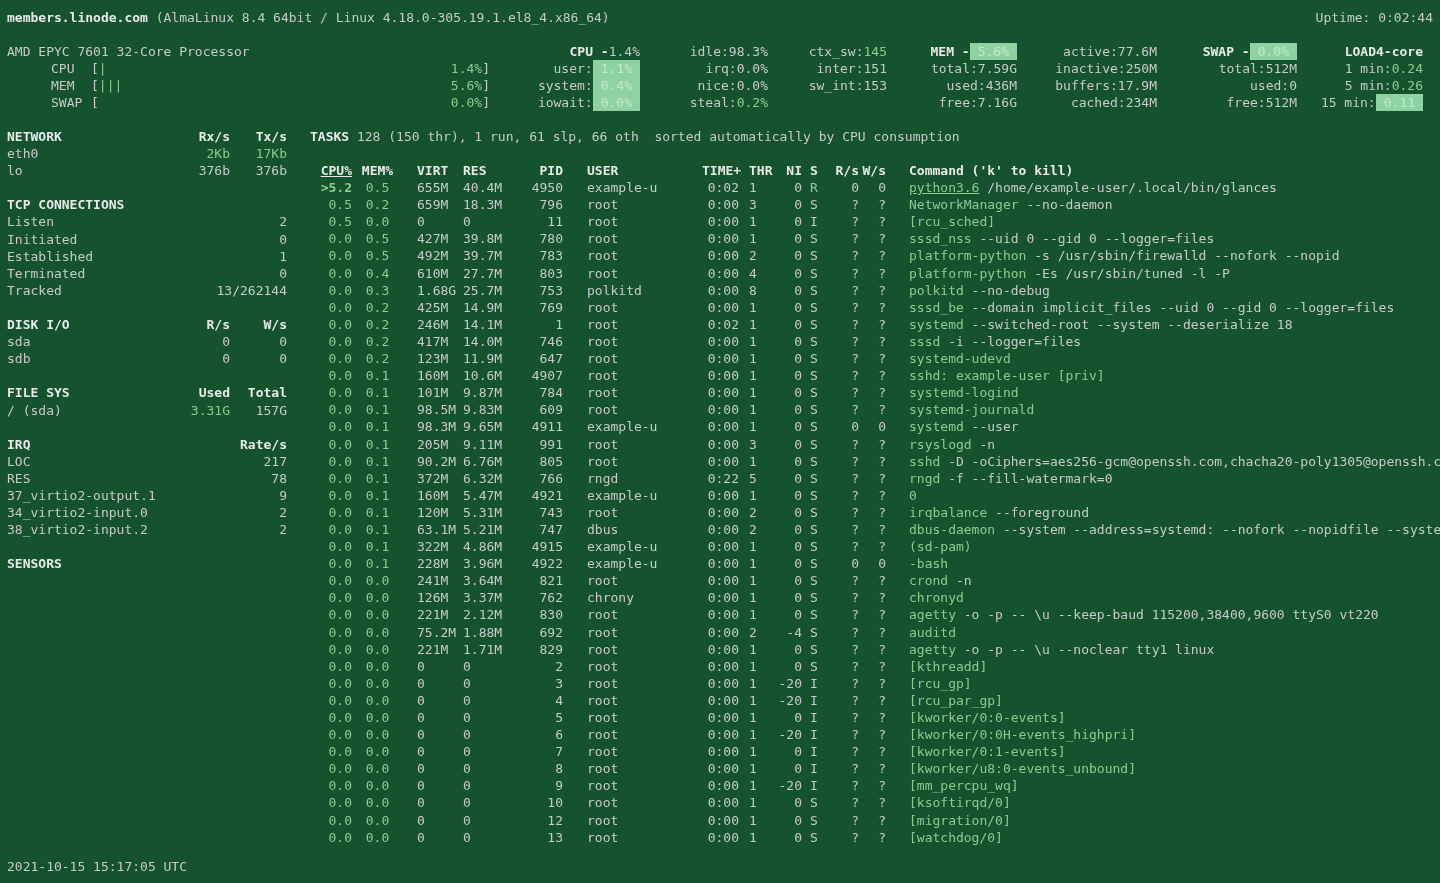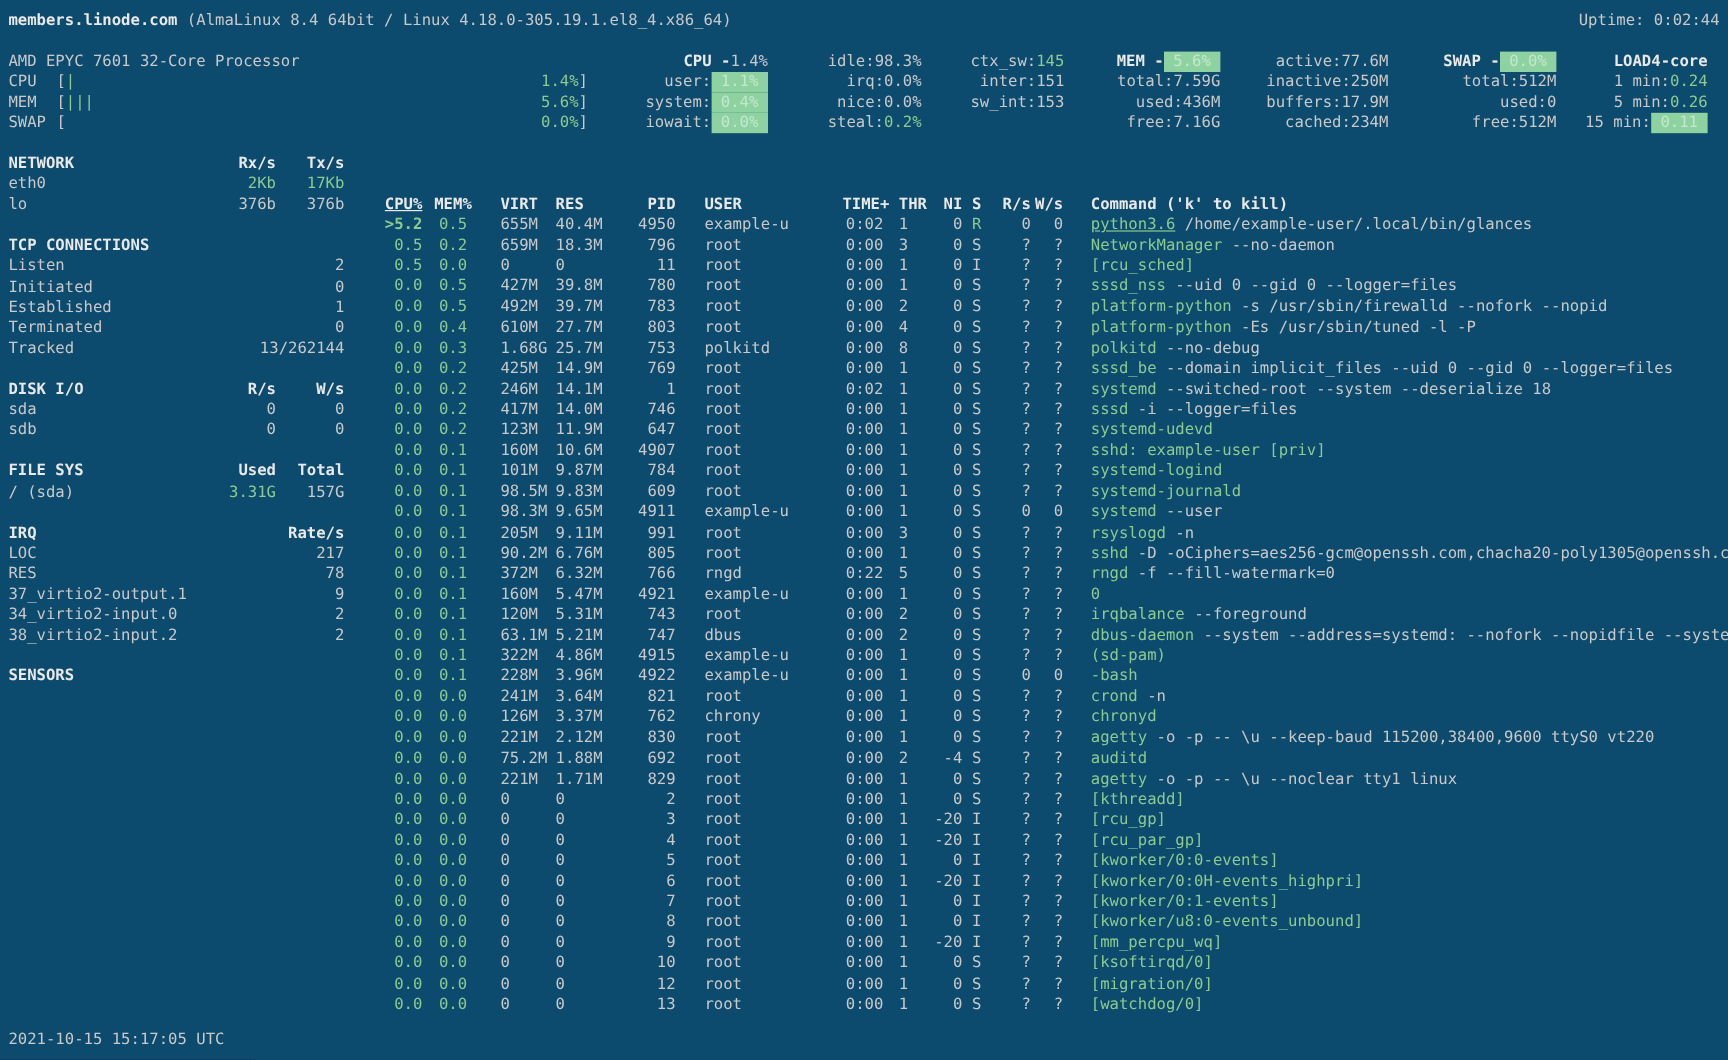--- a/index.html
+++ b/index.html
@@ -1,53 +1,53 @@
 <!DOCTYPE html>
 <html><head>
 <meta charset="utf-8">
 <style>
   * { margin:0; padding:0; box-sizing:border-box; }
   body { background:#1e1e1e; }
   .screen {
     position:relative; width:1440px; height:883px;
-    background:#0c4a6e; overflow:hidden;
+    background:#14532d; overflow:hidden;
     font-family:"DejaVu Sans Mono", monospace;
     font-size:13px; line-height:17.1px; color:#c9c9c9;
     white-space:pre;
   }
   .line { position:absolute; white-space:pre; }
   .b  { font-weight:bold; color:#e9e9e9; }
   .ok { color:#8bcb90; }
   .okb{ color:#8bcb90; font-weight:bold; }
   .hl { background:#8fd2a1; color:#c2e8cd; padding:0 8px; }
   .ul { text-decoration:underline; }
   .row { display:flex; height:17.1px; white-space:pre; }
   
-  .gauge { display:flex; }
+  .gauge { display:flex;margin-left:44px; }
   .g-label { width:40px; }
   .g-bars  { flex:1; color:#8bcb90; }
   .g-val   { text-align:right; color:#8bcb90; }
   
   .statcol { position:absolute; top:43px; }
   .stat-row { display:flex; justify-content:flex-end; height:17.1px; }
   
   .sidebar { position:absolute; left:7px; top:128px; width:280px; }
   .sb-label { flex:1; overflow:hidden; }
   .sb-v1 { min-width:70px; text-align:right; }
   .sb-v2 { min-width:57px; text-align:right; }
   .gap { height:17.1px; }
   
   .ptable { position:absolute; left:310px; top:162px; width:1130px; }
   .c-cpu { width:42px; text-align:right; }
   .c-mem { width:35px; margin-left:8px; text-align:center; }
   .c-virt{ width:46px; margin-left:22px; }
   .c-res { width:47px; }
   .c-pid { width:53px; text-align:right; }
   .c-user{ width:115px; margin-left:24px; overflow:hidden; }
-  .c-time{ width:37px; text-align:center; }
+  .c-time{ width:37px; text-align:right; }
   .c-thr { width:23px; margin-left:10px; }
   .c-ni  { width:30px; text-align:right; }
   .c-s   { width:16px; margin-left:8px; }
   .c-rs  { width:33px; text-align:right; }
   .c-ws  { width:27px; text-align:right; }
   .c-cmd { flex:1; margin-left:23px; overflow:hidden; white-space:pre; }
 </style>
 </head>
 <body>
 
@@ -61,20 +61,21 @@
   <div class="line" style="left:7px; top:43px;">AMD EPYC 7601 32-Core Processor</div>
   <div class="line" style="left:7px; top:60.1px; width:483px;" id="gauges"><div class="gauge"><span class="g-label">CPU</span><span>[</span><span class="g-bars">|</span><span class="g-val">1.4%</span><span>]</span></div><div class="gauge"><span class="g-label">MEM</span><span>[</span><span class="g-bars">|||</span><span class="g-val">5.6%</span><span>]</span></div><div class="gauge"><span class="g-label">SWAP</span><span>[</span><span class="g-bars"></span><span class="g-val">0.0%</span><span>]</span></div></div>
 
   
   <div id="stats"><div class="statcol" style="left: 528px; width: 112px;"><div class="stat-row"><span class="b">CPU -</span><span>1.4%</span></div><div class="stat-row"><span>user:</span><span class="hl">1.1%</span></div><div class="stat-row"><span>system:</span><span class="hl">0.4%</span></div><div class="stat-row"><span>iowait:</span><span class="hl">0.0%</span></div></div><div class="statcol" style="left: 657px; width: 111px;"><div class="stat-row"><span>idle:</span><span>98.3%</span></div><div class="stat-row"><span>irq:</span><span>0.0%</span></div><div class="stat-row"><span>nice:</span><span>0.0%</span></div><div class="stat-row"><span>steal:</span><span class="ok">0.2%</span></div></div><div class="statcol" style="left: 783px; width: 104px;"><div class="stat-row"><span>ctx_sw:</span><span class="ok">145</span></div><div class="stat-row"><span>inter:</span><span>151</span></div><div class="stat-row"><span>sw_int:</span><span>153</span></div></div><div class="statcol" style="left: 898px; width: 119px;"><div class="stat-row"><span class="b">MEM -</span><span class="hl">5.6%</span></div><div class="stat-row"><span>total:</span><span>7.59G</span></div><div class="stat-row"><span>used:</span><span>436M</span></div><div class="stat-row"><span>free:</span><span>7.16G</span></div></div><div class="statcol" style="left: 1027px; width: 130px;"><div class="stat-row"><span>active:</span><span>77.6M</span></div><div class="stat-row"><span>inactive:</span><span>250M</span></div><div class="stat-row"><span>buffers:</span><span>17.9M</span></div><div class="stat-row"><span>cached:</span><span>234M</span></div></div><div class="statcol" style="left: 1187px; width: 110px;"><div class="stat-row"><span class="b">SWAP -</span><span class="hl">0.0%</span></div><div class="stat-row"><span>total:</span><span>512M</span></div><div class="stat-row"><span>used:</span><span>0</span></div><div class="stat-row"><span>free:</span><span>512M</span></div></div><div class="statcol" style="left: 1320px; width: 103px;"><div class="stat-row"><span class="b">LOAD</span><span class="b">4-core</span></div><div class="stat-row"><span>1 min:</span><span class="ok">0.24</span></div><div class="stat-row"><span>5 min:</span><span class="ok">0.26</span></div><div class="stat-row"><span>15 min:</span><span class="hl">0.11</span></div></div></div>
 
   
   <div class="sidebar" id="sidebar"><div class="row"><span class="sb-label b">NETWORK</span><span class="sb-v1 b">Rx/s</span><span class="sb-v2 b">Tx/s</span></div><div class="row"><span class="sb-label">eth0</span><span class="sb-v1 ok">2Kb</span><span class="sb-v2 ok">17Kb</span></div><div class="row"><span class="sb-label">lo</span><span class="sb-v1">376b</span><span class="sb-v2">376b</span></div><div class="gap"></div><div class="row"><span class="sb-label b">TCP CONNECTIONS</span><span class="sb-v1 b"></span><span class="sb-v2 b"></span></div><div class="row"><span class="sb-label">Listen</span><span class="sb-v1"></span><span class="sb-v2">2</span></div><div class="row"><span class="sb-label">Initiated</span><span class="sb-v1"></span><span class="sb-v2">0</span></div><div class="row"><span class="sb-label">Established</span><span class="sb-v1"></span><span class="sb-v2">1</span></div><div class="row"><span class="sb-label">Terminated</span><span class="sb-v1"></span><span class="sb-v2">0</span></div><div class="row"><span class="sb-label">Tracked</span><span class="sb-v1"></span><span class="sb-v2">13/262144</span></div><div class="gap"></div><div class="row"><span class="sb-label b">DISK I/O</span><span class="sb-v1 b">R/s</span><span class="sb-v2 b">W/s</span></div><div class="row"><span class="sb-label">sda</span><span class="sb-v1">0</span><span class="sb-v2">0</span></div><div class="row"><span class="sb-label">sdb</span><span class="sb-v1">0</span><span class="sb-v2">0</span></div><div class="gap"></div><div class="row"><span class="sb-label b">FILE SYS</span><span class="sb-v1 b">Used</span><span class="sb-v2 b">Total</span></div><div class="row"><span class="sb-label">/ (sda)</span><span class="sb-v1 ok">3.31G</span><span class="sb-v2">157G</span></div><div class="gap"></div><div class="row"><span class="sb-label b">IRQ</span><span class="sb-v1 b"></span><span class="sb-v2 b">Rate/s</span></div><div class="row"><span class="sb-label">LOC</span><span class="sb-v1"></span><span class="sb-v2">217</span></div><div class="row"><span class="sb-label">RES</span><span class="sb-v1"></span><span class="sb-v2">78</span></div><div class="row"><span class="sb-label">37_virtio2-output.1</span><span class="sb-v1"></span><span class="sb-v2">9</span></div><div class="row"><span class="sb-label">34_virtio2-input.0</span><span class="sb-v1"></span><span class="sb-v2">2</span></div><div class="row"><span class="sb-label">38_virtio2-input.2</span><span class="sb-v1"></span><span class="sb-v2">2</span></div><div class="gap"></div><div class="row"><span class="sb-label b">SENSORS</span><span class="sb-v1 b"></span><span class="sb-v2 b"></span></div></div>
 
   
+  <div class="line" style="left:310px; top:128px;"><span class="b">TASKS</span><span> 128 (150 thr), 1 run, 61 slp, 66 oth  sorted automatically by CPU consumption</span></div>
 
   
   <div class="ptable" id="ptable"><div class="row b"><span class="c-cpu ul">CPU%</span><span class="c-mem">MEM%</span><span class="c-virt">VIRT</span><span class="c-res">RES</span><span class="c-pid">PID</span><span class="c-user">USER</span><span class="c-time">TIME+</span><span class="c-thr">THR</span><span class="c-ni">NI</span><span class="c-s">S</span><span class="c-rs">R/s</span><span class="c-ws">W/s</span><span class="c-cmd">Command ('k' to kill)</span></div><div class="row"><span class="c-cpu okb">&gt;5.2</span><span class="c-mem ok">0.5</span><span class="c-virt">655M</span><span class="c-res">40.4M</span><span class="c-pid">4950</span><span class="c-user">example-u</span><span class="c-time">0:02</span><span class="c-thr">1</span><span class="c-ni">0</span><span class="c-s ok">R</span><span class="c-rs">0</span><span class="c-ws">0</span><span class="c-cmd"><span class="ok ul">python3.6</span><span> /home/example-user/.local/bin/glances</span></span></div><div class="row"><span class="c-cpu ok">0.5</span><span class="c-mem ok">0.2</span><span class="c-virt">659M</span><span class="c-res">18.3M</span><span class="c-pid">796</span><span class="c-user">root</span><span class="c-time">0:00</span><span class="c-thr">3</span><span class="c-ni">0</span><span class="c-s ">S</span><span class="c-rs">?</span><span class="c-ws">?</span><span class="c-cmd"><span class="ok">NetworkManager</span><span> --no-daemon</span></span></div><div class="row"><span class="c-cpu ok">0.5</span><span class="c-mem ok">0.0</span><span class="c-virt">0</span><span class="c-res">0</span><span class="c-pid">11</span><span class="c-user">root</span><span class="c-time">0:00</span><span class="c-thr">1</span><span class="c-ni">0</span><span class="c-s ">I</span><span class="c-rs">?</span><span class="c-ws">?</span><span class="c-cmd"><span class="ok">[rcu_sched]</span></span></div><div class="row"><span class="c-cpu ok">0.0</span><span class="c-mem ok">0.5</span><span class="c-virt">427M</span><span class="c-res">39.8M</span><span class="c-pid">780</span><span class="c-user">root</span><span class="c-time">0:00</span><span class="c-thr">1</span><span class="c-ni">0</span><span class="c-s ">S</span><span class="c-rs">?</span><span class="c-ws">?</span><span class="c-cmd"><span class="ok">sssd_nss</span><span> --uid 0 --gid 0 --logger=files</span></span></div><div class="row"><span class="c-cpu ok">0.0</span><span class="c-mem ok">0.5</span><span class="c-virt">492M</span><span class="c-res">39.7M</span><span class="c-pid">783</span><span class="c-user">root</span><span class="c-time">0:00</span><span class="c-thr">2</span><span class="c-ni">0</span><span class="c-s ">S</span><span class="c-rs">?</span><span class="c-ws">?</span><span class="c-cmd"><span class="ok">platform-python</span><span> -s /usr/sbin/firewalld --nofork --nopid</span></span></div><div class="row"><span class="c-cpu ok">0.0</span><span class="c-mem ok">0.4</span><span class="c-virt">610M</span><span class="c-res">27.7M</span><span class="c-pid">803</span><span class="c-user">root</span><span class="c-time">0:00</span><span class="c-thr">4</span><span class="c-ni">0</span><span class="c-s ">S</span><span class="c-rs">?</span><span class="c-ws">?</span><span class="c-cmd"><span class="ok">platform-python</span><span> -Es /usr/sbin/tuned -l -P</span></span></div><div class="row"><span class="c-cpu ok">0.0</span><span class="c-mem ok">0.3</span><span class="c-virt">1.68G</span><span class="c-res">25.7M</span><span class="c-pid">753</span><span class="c-user">polkitd</span><span class="c-time">0:00</span><span class="c-thr">8</span><span class="c-ni">0</span><span class="c-s ">S</span><span class="c-rs">?</span><span class="c-ws">?</span><span class="c-cmd"><span class="ok">polkitd</span><span> --no-debug</span></span></div><div class="row"><span class="c-cpu ok">0.0</span><span class="c-mem ok">0.2</span><span class="c-virt">425M</span><span class="c-res">14.9M</span><span class="c-pid">769</span><span class="c-user">root</span><span class="c-time">0:00</span><span class="c-thr">1</span><span class="c-ni">0</span><span class="c-s ">S</span><span class="c-rs">?</span><span class="c-ws">?</span><span class="c-cmd"><span class="ok">sssd_be</span><span> --domain implicit_files --uid 0 --gid 0 --logger=files</span></span></div><div class="row"><span class="c-cpu ok">0.0</span><span class="c-mem ok">0.2</span><span class="c-virt">246M</span><span class="c-res">14.1M</span><span class="c-pid">1</span><span class="c-user">root</span><span class="c-time">0:02</span><span class="c-thr">1</span><span class="c-ni">0</span><span class="c-s ">S</span><span class="c-rs">?</span><span class="c-ws">?</span><span class="c-cmd"><span class="ok">systemd</span><span> --switched-root --system --deserialize 18</span></span></div><div class="row"><span class="c-cpu ok">0.0</span><span class="c-mem ok">0.2</span><span class="c-virt">417M</span><span class="c-res">14.0M</span><span class="c-pid">746</span><span class="c-user">root</span><span class="c-time">0:00</span><span class="c-thr">1</span><span class="c-ni">0</span><span class="c-s ">S</span><span class="c-rs">?</span><span class="c-ws">?</span><span class="c-cmd"><span class="ok">sssd</span><span> -i --logger=files</span></span></div><div class="row"><span class="c-cpu ok">0.0</span><span class="c-mem ok">0.2</span><span class="c-virt">123M</span><span class="c-res">11.9M</span><span class="c-pid">647</span><span class="c-user">root</span><span class="c-time">0:00</span><span class="c-thr">1</span><span class="c-ni">0</span><span class="c-s ">S</span><span class="c-rs">?</span><span class="c-ws">?</span><span class="c-cmd"><span class="ok">systemd-udevd</span></span></div><div class="row"><span class="c-cpu ok">0.0</span><span class="c-mem ok">0.1</span><span class="c-virt">160M</span><span class="c-res">10.6M</span><span class="c-pid">4907</span><span class="c-user">root</span><span class="c-time">0:00</span><span class="c-thr">1</span><span class="c-ni">0</span><span class="c-s ">S</span><span class="c-rs">?</span><span class="c-ws">?</span><span class="c-cmd"><span class="ok">sshd: example-user [priv]</span></span></div><div class="row"><span class="c-cpu ok">0.0</span><span class="c-mem ok">0.1</span><span class="c-virt">101M</span><span class="c-res">9.87M</span><span class="c-pid">784</span><span class="c-user">root</span><span class="c-time">0:00</span><span class="c-thr">1</span><span class="c-ni">0</span><span class="c-s ">S</span><span class="c-rs">?</span><span class="c-ws">?</span><span class="c-cmd"><span class="ok">systemd-logind</span></span></div><div class="row"><span class="c-cpu ok">0.0</span><span class="c-mem ok">0.1</span><span class="c-virt">98.5M</span><span class="c-res">9.83M</span><span class="c-pid">609</span><span class="c-user">root</span><span class="c-time">0:00</span><span class="c-thr">1</span><span class="c-ni">0</span><span class="c-s ">S</span><span class="c-rs">?</span><span class="c-ws">?</span><span class="c-cmd"><span class="ok">systemd-journald</span></span></div><div class="row"><span class="c-cpu ok">0.0</span><span class="c-mem ok">0.1</span><span class="c-virt">98.3M</span><span class="c-res">9.65M</span><span class="c-pid">4911</span><span class="c-user">example-u</span><span class="c-time">0:00</span><span class="c-thr">1</span><span class="c-ni">0</span><span class="c-s ">S</span><span class="c-rs">0</span><span class="c-ws">0</span><span class="c-cmd"><span class="ok">systemd</span><span> --user</span></span></div><div class="row"><span class="c-cpu ok">0.0</span><span class="c-mem ok">0.1</span><span class="c-virt">205M</span><span class="c-res">9.11M</span><span class="c-pid">991</span><span class="c-user">root</span><span class="c-time">0:00</span><span class="c-thr">3</span><span class="c-ni">0</span><span class="c-s ">S</span><span class="c-rs">?</span><span class="c-ws">?</span><span class="c-cmd"><span class="ok">rsyslogd</span><span> -n</span></span></div><div class="row"><span class="c-cpu ok">0.0</span><span class="c-mem ok">0.1</span><span class="c-virt">90.2M</span><span class="c-res">6.76M</span><span class="c-pid">805</span><span class="c-user">root</span><span class="c-time">0:00</span><span class="c-thr">1</span><span class="c-ni">0</span><span class="c-s ">S</span><span class="c-rs">?</span><span class="c-ws">?</span><span class="c-cmd"><span class="ok">sshd</span><span> -D -oCiphers=aes256-gcm@openssh.com,chacha20-poly1305@openssh.c</span></span></div><div class="row"><span class="c-cpu ok">0.0</span><span class="c-mem ok">0.1</span><span class="c-virt">372M</span><span class="c-res">6.32M</span><span class="c-pid">766</span><span class="c-user">rngd</span><span class="c-time">0:22</span><span class="c-thr">5</span><span class="c-ni">0</span><span class="c-s ">S</span><span class="c-rs">?</span><span class="c-ws">?</span><span class="c-cmd"><span class="ok">rngd</span><span> -f --fill-watermark=0</span></span></div><div class="row"><span class="c-cpu ok">0.0</span><span class="c-mem ok">0.1</span><span class="c-virt">160M</span><span class="c-res">5.47M</span><span class="c-pid">4921</span><span class="c-user">example-u</span><span class="c-time">0:00</span><span class="c-thr">1</span><span class="c-ni">0</span><span class="c-s ">S</span><span class="c-rs">?</span><span class="c-ws">?</span><span class="c-cmd"><span class="ok">0</span></span></div><div class="row"><span class="c-cpu ok">0.0</span><span class="c-mem ok">0.1</span><span class="c-virt">120M</span><span class="c-res">5.31M</span><span class="c-pid">743</span><span class="c-user">root</span><span class="c-time">0:00</span><span class="c-thr">2</span><span class="c-ni">0</span><span class="c-s ">S</span><span class="c-rs">?</span><span class="c-ws">?</span><span class="c-cmd"><span class="ok">irqbalance</span><span> --foreground</span></span></div><div class="row"><span class="c-cpu ok">0.0</span><span class="c-mem ok">0.1</span><span class="c-virt">63.1M</span><span class="c-res">5.21M</span><span class="c-pid">747</span><span class="c-user">dbus</span><span class="c-time">0:00</span><span class="c-thr">2</span><span class="c-ni">0</span><span class="c-s ">S</span><span class="c-rs">?</span><span class="c-ws">?</span><span class="c-cmd"><span class="ok">dbus-daemon</span><span> --system --address=systemd: --nofork --nopidfile --syste</span></span></div><div class="row"><span class="c-cpu ok">0.0</span><span class="c-mem ok">0.1</span><span class="c-virt">322M</span><span class="c-res">4.86M</span><span class="c-pid">4915</span><span class="c-user">example-u</span><span class="c-time">0:00</span><span class="c-thr">1</span><span class="c-ni">0</span><span class="c-s ">S</span><span class="c-rs">?</span><span class="c-ws">?</span><span class="c-cmd"><span class="ok">(sd-pam)</span></span></div><div class="row"><span class="c-cpu ok">0.0</span><span class="c-mem ok">0.1</span><span class="c-virt">228M</span><span class="c-res">3.96M</span><span class="c-pid">4922</span><span class="c-user">example-u</span><span class="c-time">0:00</span><span class="c-thr">1</span><span class="c-ni">0</span><span class="c-s ">S</span><span class="c-rs">0</span><span class="c-ws">0</span><span class="c-cmd"><span class="ok">-bash</span></span></div><div class="row"><span class="c-cpu ok">0.0</span><span class="c-mem ok">0.0</span><span class="c-virt">241M</span><span class="c-res">3.64M</span><span class="c-pid">821</span><span class="c-user">root</span><span class="c-time">0:00</span><span class="c-thr">1</span><span class="c-ni">0</span><span class="c-s ">S</span><span class="c-rs">?</span><span class="c-ws">?</span><span class="c-cmd"><span class="ok">crond</span><span> -n</span></span></div><div class="row"><span class="c-cpu ok">0.0</span><span class="c-mem ok">0.0</span><span class="c-virt">126M</span><span class="c-res">3.37M</span><span class="c-pid">762</span><span class="c-user">chrony</span><span class="c-time">0:00</span><span class="c-thr">1</span><span class="c-ni">0</span><span class="c-s ">S</span><span class="c-rs">?</span><span class="c-ws">?</span><span class="c-cmd"><span class="ok">chronyd</span></span></div><div class="row"><span class="c-cpu ok">0.0</span><span class="c-mem ok">0.0</span><span class="c-virt">221M</span><span class="c-res">2.12M</span><span class="c-pid">830</span><span class="c-user">root</span><span class="c-time">0:00</span><span class="c-thr">1</span><span class="c-ni">0</span><span class="c-s ">S</span><span class="c-rs">?</span><span class="c-ws">?</span><span class="c-cmd"><span class="ok">agetty</span><span> -o -p -- \u --keep-baud 115200,38400,9600 ttyS0 vt220</span></span></div><div class="row"><span class="c-cpu ok">0.0</span><span class="c-mem ok">0.0</span><span class="c-virt">75.2M</span><span class="c-res">1.88M</span><span class="c-pid">692</span><span class="c-user">root</span><span class="c-time">0:00</span><span class="c-thr">2</span><span class="c-ni">-4</span><span class="c-s ">S</span><span class="c-rs">?</span><span class="c-ws">?</span><span class="c-cmd"><span class="ok">auditd</span></span></div><div class="row"><span class="c-cpu ok">0.0</span><span class="c-mem ok">0.0</span><span class="c-virt">221M</span><span class="c-res">1.71M</span><span class="c-pid">829</span><span class="c-user">root</span><span class="c-time">0:00</span><span class="c-thr">1</span><span class="c-ni">0</span><span class="c-s ">S</span><span class="c-rs">?</span><span class="c-ws">?</span><span class="c-cmd"><span class="ok">agetty</span><span> -o -p -- \u --noclear tty1 linux</span></span></div><div class="row"><span class="c-cpu ok">0.0</span><span class="c-mem ok">0.0</span><span class="c-virt">0</span><span class="c-res">0</span><span class="c-pid">2</span><span class="c-user">root</span><span class="c-time">0:00</span><span class="c-thr">1</span><span class="c-ni">0</span><span class="c-s ">S</span><span class="c-rs">?</span><span class="c-ws">?</span><span class="c-cmd"><span class="ok">[kthreadd]</span></span></div><div class="row"><span class="c-cpu ok">0.0</span><span class="c-mem ok">0.0</span><span class="c-virt">0</span><span class="c-res">0</span><span class="c-pid">3</span><span class="c-user">root</span><span class="c-time">0:00</span><span class="c-thr">1</span><span class="c-ni">-20</span><span class="c-s ">I</span><span class="c-rs">?</span><span class="c-ws">?</span><span class="c-cmd"><span class="ok">[rcu_gp]</span></span></div><div class="row"><span class="c-cpu ok">0.0</span><span class="c-mem ok">0.0</span><span class="c-virt">0</span><span class="c-res">0</span><span class="c-pid">4</span><span class="c-user">root</span><span class="c-time">0:00</span><span class="c-thr">1</span><span class="c-ni">-20</span><span class="c-s ">I</span><span class="c-rs">?</span><span class="c-ws">?</span><span class="c-cmd"><span class="ok">[rcu_par_gp]</span></span></div><div class="row"><span class="c-cpu ok">0.0</span><span class="c-mem ok">0.0</span><span class="c-virt">0</span><span class="c-res">0</span><span class="c-pid">5</span><span class="c-user">root</span><span class="c-time">0:00</span><span class="c-thr">1</span><span class="c-ni">0</span><span class="c-s ">I</span><span class="c-rs">?</span><span class="c-ws">?</span><span class="c-cmd"><span class="ok">[kworker/0:0-events]</span></span></div><div class="row"><span class="c-cpu ok">0.0</span><span class="c-mem ok">0.0</span><span class="c-virt">0</span><span class="c-res">0</span><span class="c-pid">6</span><span class="c-user">root</span><span class="c-time">0:00</span><span class="c-thr">1</span><span class="c-ni">-20</span><span class="c-s ">I</span><span class="c-rs">?</span><span class="c-ws">?</span><span class="c-cmd"><span class="ok">[kworker/0:0H-events_highpri]</span></span></div><div class="row"><span class="c-cpu ok">0.0</span><span class="c-mem ok">0.0</span><span class="c-virt">0</span><span class="c-res">0</span><span class="c-pid">7</span><span class="c-user">root</span><span class="c-time">0:00</span><span class="c-thr">1</span><span class="c-ni">0</span><span class="c-s ">I</span><span class="c-rs">?</span><span class="c-ws">?</span><span class="c-cmd"><span class="ok">[kworker/0:1-events]</span></span></div><div class="row"><span class="c-cpu ok">0.0</span><span class="c-mem ok">0.0</span><span class="c-virt">0</span><span class="c-res">0</span><span class="c-pid">8</span><span class="c-user">root</span><span class="c-time">0:00</span><span class="c-thr">1</span><span class="c-ni">0</span><span class="c-s ">I</span><span class="c-rs">?</span><span class="c-ws">?</span><span class="c-cmd"><span class="ok">[kworker/u8:0-events_unbound]</span></span></div><div class="row"><span class="c-cpu ok">0.0</span><span class="c-mem ok">0.0</span><span class="c-virt">0</span><span class="c-res">0</span><span class="c-pid">9</span><span class="c-user">root</span><span class="c-time">0:00</span><span class="c-thr">1</span><span class="c-ni">-20</span><span class="c-s ">I</span><span class="c-rs">?</span><span class="c-ws">?</span><span class="c-cmd"><span class="ok">[mm_percpu_wq]</span></span></div><div class="row"><span class="c-cpu ok">0.0</span><span class="c-mem ok">0.0</span><span class="c-virt">0</span><span class="c-res">0</span><span class="c-pid">10</span><span class="c-user">root</span><span class="c-time">0:00</span><span class="c-thr">1</span><span class="c-ni">0</span><span class="c-s ">S</span><span class="c-rs">?</span><span class="c-ws">?</span><span class="c-cmd"><span class="ok">[ksoftirqd/0]</span></span></div><div class="row"><span class="c-cpu ok">0.0</span><span class="c-mem ok">0.0</span><span class="c-virt">0</span><span class="c-res">0</span><span class="c-pid">12</span><span class="c-user">root</span><span class="c-time">0:00</span><span class="c-thr">1</span><span class="c-ni">0</span><span class="c-s ">S</span><span class="c-rs">?</span><span class="c-ws">?</span><span class="c-cmd"><span class="ok">[migration/0]</span></span></div><div class="row"><span class="c-cpu ok">0.0</span><span class="c-mem ok">0.0</span><span class="c-virt">0</span><span class="c-res">0</span><span class="c-pid">13</span><span class="c-user">root</span><span class="c-time">0:00</span><span class="c-thr">1</span><span class="c-ni">0</span><span class="c-s ">S</span><span class="c-rs">?</span><span class="c-ws">?</span><span class="c-cmd"><span class="ok">[watchdog/0]</span></span></div></div>
 
   
   <div class="line" style="left:7px; top:858px;">2021-10-15 15:17:05 UTC</div>
 
 </div>
 
 </body></html>

